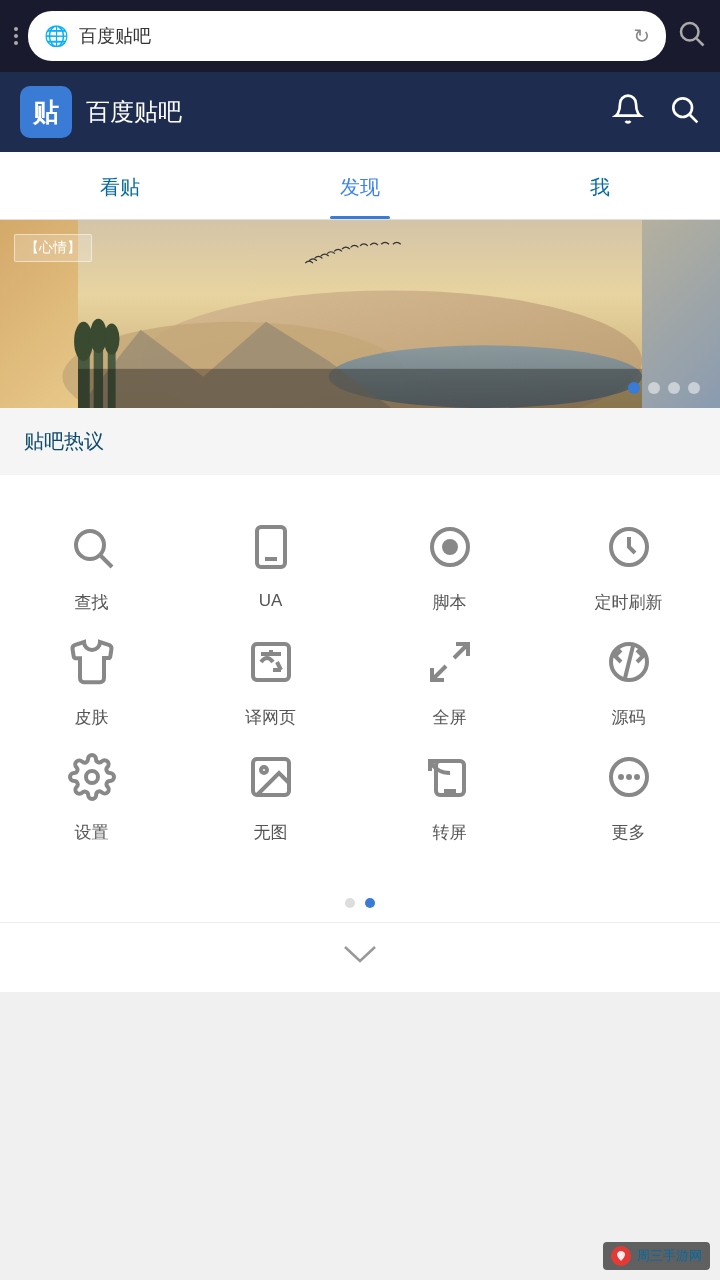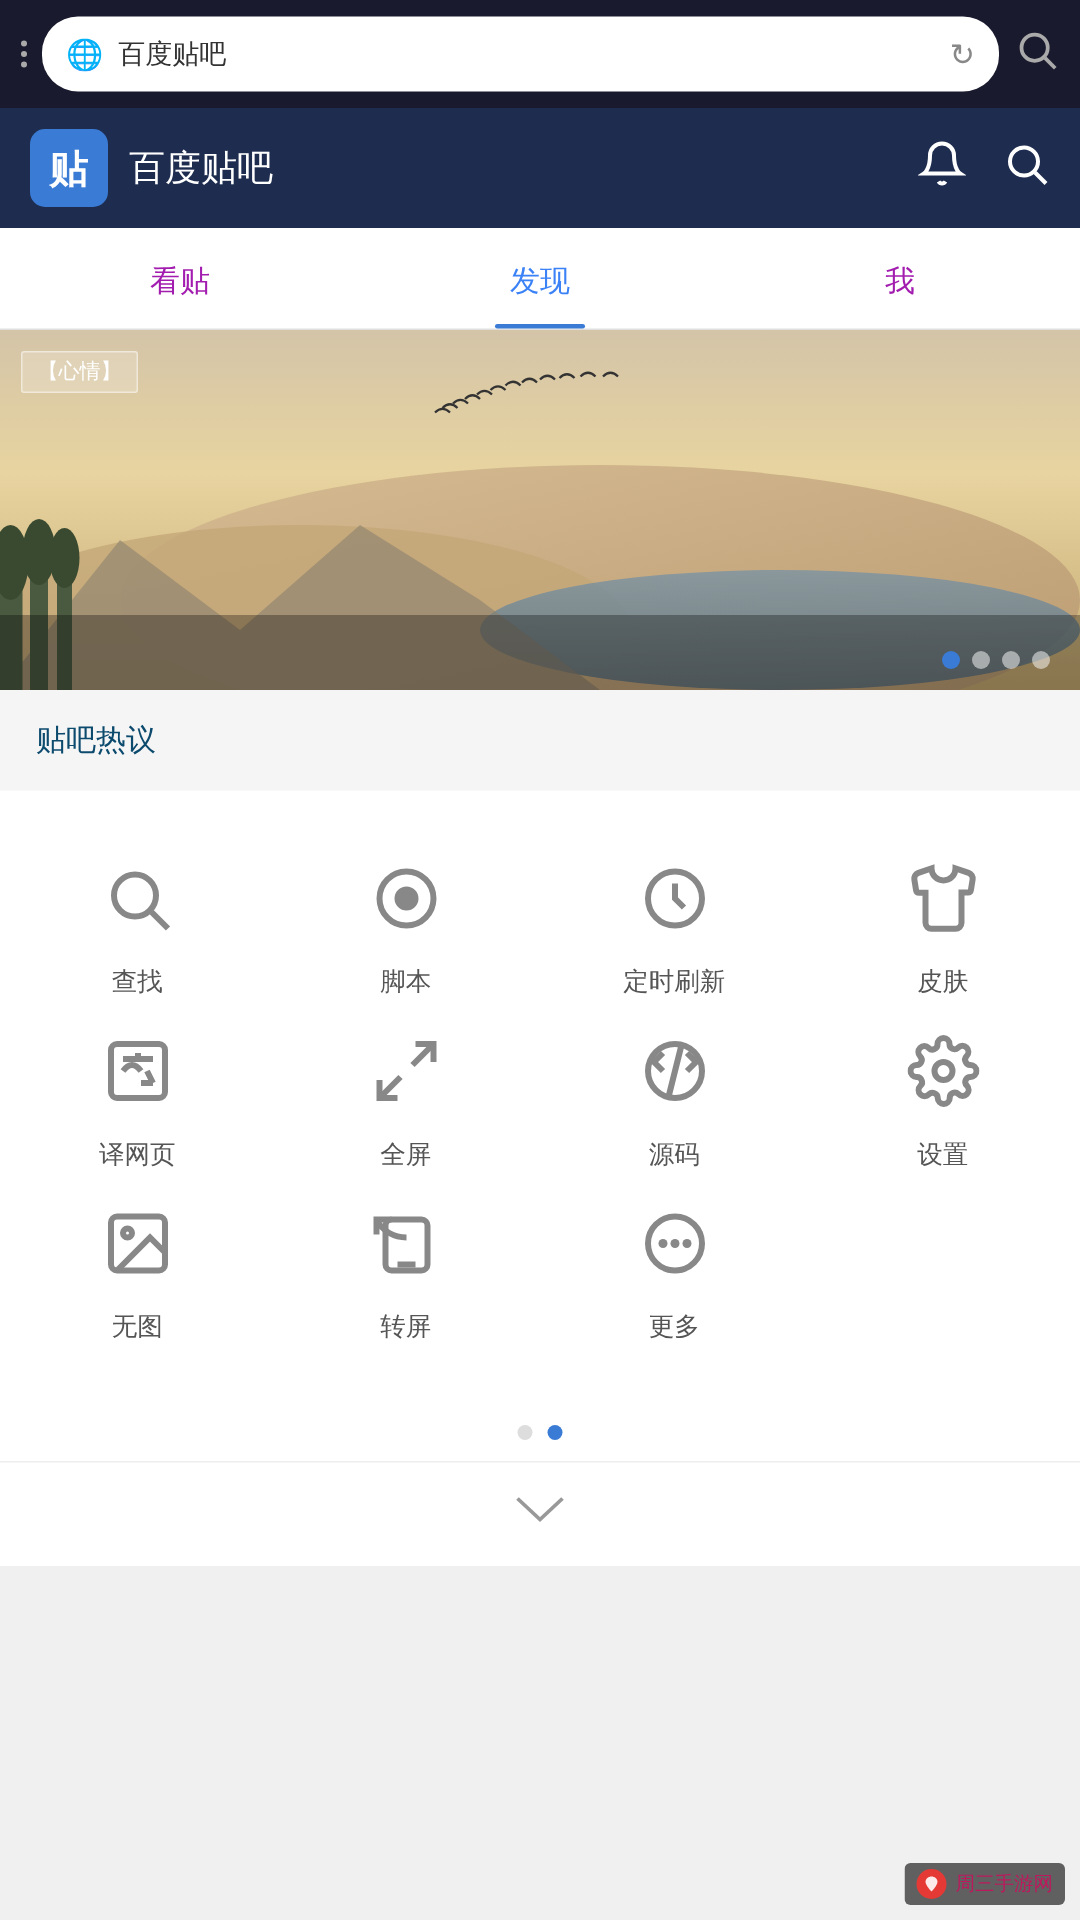--- a/index.html
+++ b/index.html
@@ -105,21 +105,21 @@
     .nav-tabs {
       background: white;
       display: flex;
       border-bottom: 1px solid #e0e0e0;
     }
     .nav-tab {
       flex: 1;
       text-align: center;
       padding: 22px 0 18px;
       font-size: 20px;
-      color: #a21caf;
+      color: #0369a1;
       cursor: pointer;
       position: relative;
     }
     .nav-tab.active {
       color: #3b82f6;
     }
     .nav-tab.active::after {
       content: '';
       position: absolute;
       bottom: 0;
@@ -127,21 +127,21 @@
       transform: translateX(-50%);
       width: 60px;
       height: 3px;
       background: #3a7bd5;
       border-radius: 2px;
     }
 
     
     .banner {
       width: 100%;
-      height: 240px;
+      height: 188px;
       position: relative;
       overflow: hidden;
       background: linear-gradient(135deg, #d4a96a 0%, #e8c98a 30%, #c4b898 60%, #8a9bb0 100%);
     }
     .banner-label {
       position: absolute;
       top: 14px;
       left: 14px;
       background: rgba(255,255,255,0.2);
       border: 1px solid rgba(255,255,255,0.5);
@@ -256,21 +256,21 @@
       color: #999;
       font-size: 28px;
     }
 
     
     .watermark {
       position: fixed;
       bottom: 10px;
       right: 10px;
       background: rgba(0,0,0,0.6);
-      color: #be185d;
+      color: #0369a1;
       font-size: 13px;
       padding: 4px 8px;
       border-radius: 4px;
       display: flex;
       align-items: center;
       gap: 6px;
     }
 
     
     .landscape-art {
@@ -400,20 +400,29 @@
     <div class="menu-item">
       <div class="menu-icon-wrap">
         <svg class="icon-svg" viewBox="0 0 24 24">
           <circle cx="11" cy="11" r="7"></circle>
           <line x1="16.5" y1="16.5" x2="22" y2="22"></line>
         </svg>
       </div>
       <span class="menu-label">查找</span>
     </div>
 
+    <div class="menu-item">
+      <div class="menu-icon-wrap">
+        <svg class="icon-svg" viewBox="0 0 24 24">
+          <rect x="5" y="2" width="14" height="20" rx="2"></rect>
+          <line x1="9" y1="18" x2="15" y2="18"></line>
+        </svg>
+      </div>
+      <span class="menu-label">UA</span>
+    </div>
 
     <div class="menu-item">
       <div class="menu-icon-wrap">
         <svg class="icon-svg" viewBox="0 0 24 24">
           <circle cx="12" cy="12" r="9"></circle>
           <circle cx="12" cy="12" r="3" fill="#888"></circle>
         </svg>
       </div>
       <span class="menu-label">脚本</span>
     </div>

